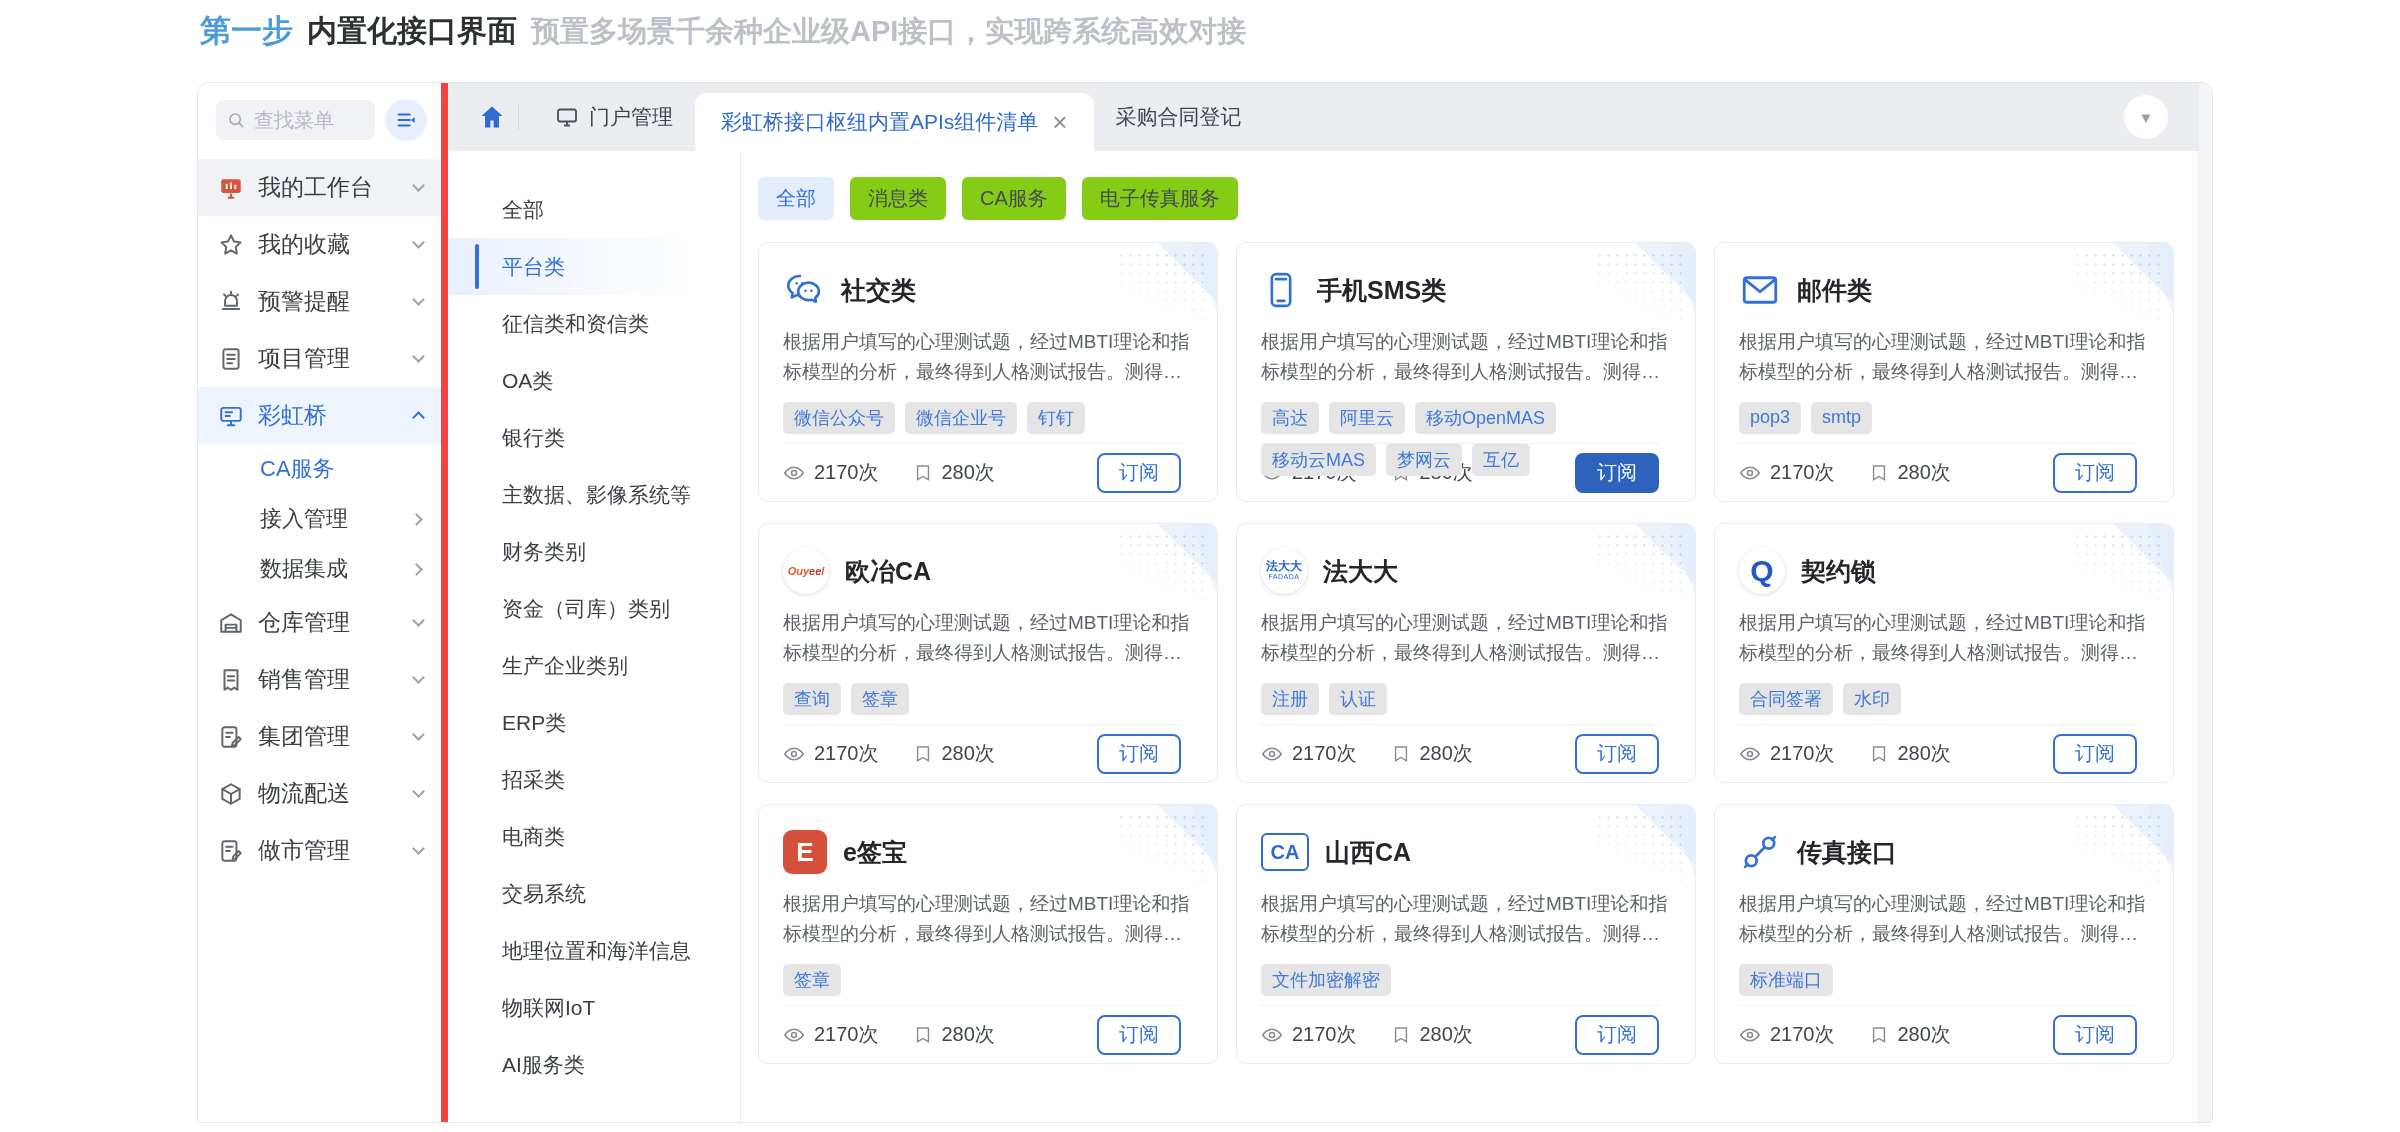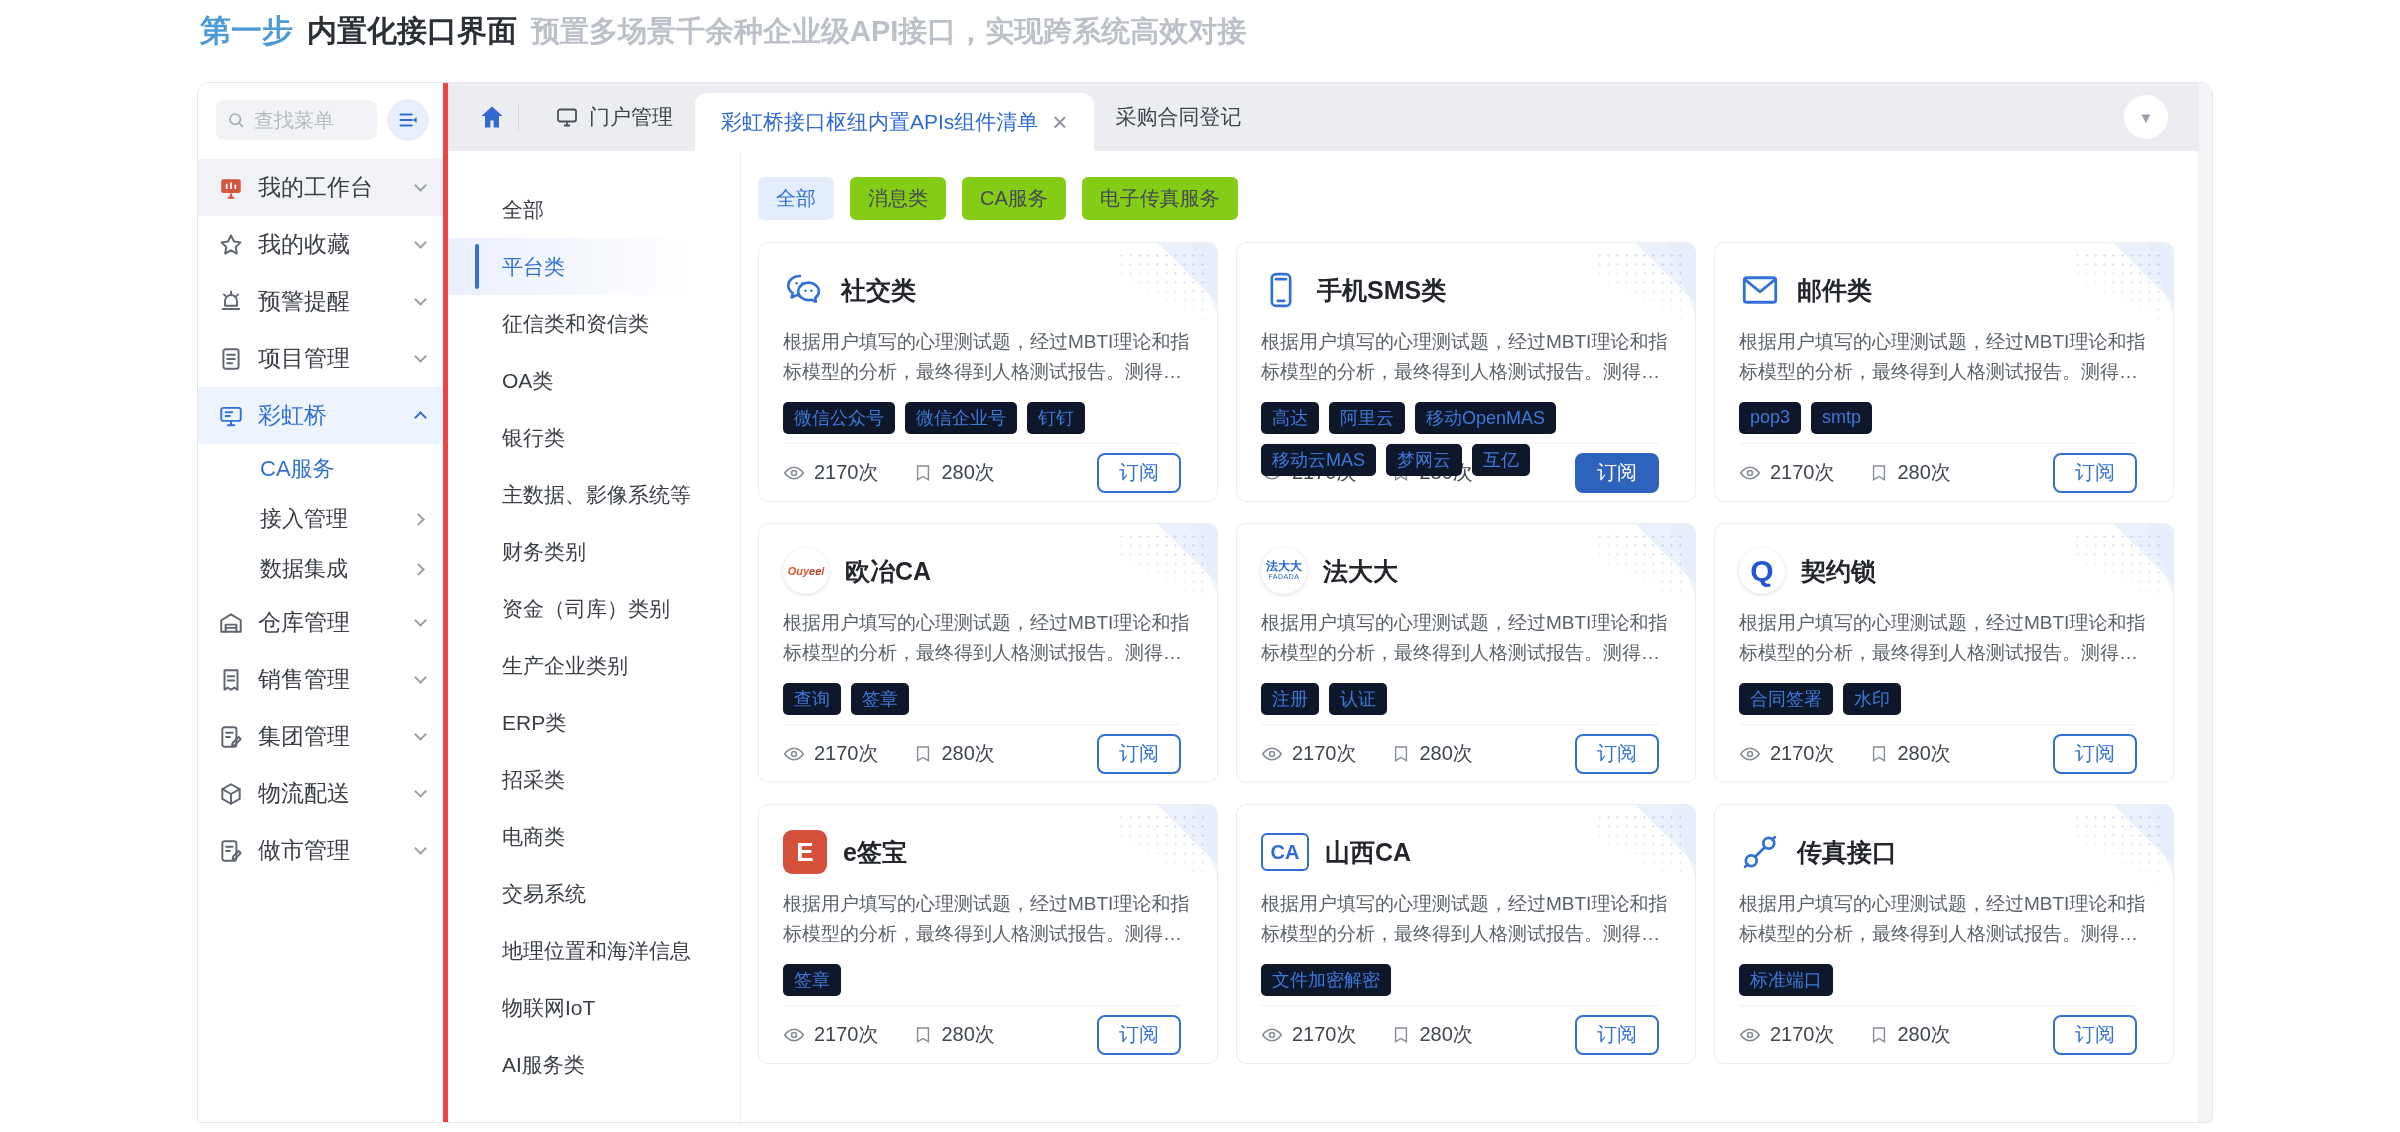--- a/index.html
+++ b/index.html
@@ -22,21 +22,21 @@
   
   .tabbar { position:absolute; left:250px; right:14px; top:0; height:68px; background:#ecedf1; display:flex; align-items:center; padding-left:24px; }
   .tab-home { display:flex; align-items:center; justify-content:center; width:40px; height:40px; cursor:pointer; }
   .tab-divider { width:1px; height:26px; background:#d4d7dc; margin:0 14px 0 6px; }
   .tab-plain { display:flex; align-items:center; gap:10px; padding:0 22px; height:61px; font-size:21px; color:#3f454e; cursor:pointer; }
   .tab-active { display:flex; align-items:center; gap:14px; margin-top:10px; height:58px; padding:0 26px; background:#ffffff; border-radius:12px 12px 0 0; font-size:21px; color:#2f6bd1; cursor:pointer; }
   .tab-close { font-size:26px; color:#8a9099; line-height:1; cursor:pointer; }
   .tab-caret-btn { position:absolute; right:30px; top:12px; width:44px; height:44px; border-radius:50%; background:#ffffff; display:flex; align-items:center; justify-content:center; color:#9aa0a8; font-size:15px; cursor:pointer; }
 
   
-  .sidebar { position:absolute; left:0; top:0; bottom:0; width:250px; background:#ffffff; border-right:5px solid #ef4444; }
+  .sidebar { position:absolute; left:0; top:0; bottom:0; width:250px; background:#ffffff; border-right:7px solid #ef4444; }
   .sidebar-top { display:flex; align-items:center; gap:10px; padding:16px 14px 12px 18px; }
   .search-box { flex:1; display:flex; align-items:center; gap:8px; height:40px; background:#f1f2f5; border-radius:8px; padding:0 10px; }
   .search-box input { border:none; outline:none; background:transparent; width:110px; font-size:20px; color:#3f454e; font-family:inherit; }
   .search-box input::placeholder { color:#b6bac2; }
   .collapse-btn { width:42px; height:42px; border-radius:50%; background:#e8effb; display:flex; align-items:center; justify-content:center; cursor:pointer; }
 
   .menu { margin-top:6px; }
   .menu-item { display:flex; align-items:center; gap:14px; height:57px; padding:0 18px 0 20px; font-size:23px; color:#3a3f47; cursor:pointer; }
   .menu-item .mi-label { flex:1; }
   .mi-gray { background:#f1f2f5; }
@@ -69,21 +69,21 @@
   .card::before { content:""; position:absolute; top:0; right:0; width:170px; height:130px; pointer-events:none;
     background:linear-gradient(225deg, rgba(222,233,249,.6) 0 20%, rgba(255,255,255,0) 20%),
                linear-gradient(250deg, rgba(230,239,252,.55) 0 12%, rgba(255,255,255,0) 12%); }
   .card::after { content:""; position:absolute; top:8px; right:8px; width:92px; height:72px; pointer-events:none;
     background-image:radial-gradient(rgba(150,180,230,.4) 1.3px, transparent 1.3px); background-size:9px 9px;
     -webkit-mask-image:linear-gradient(205deg,#000 25%,transparent 75%); }
   .card-head { display:flex; align-items:center; gap:16px; height:46px; position:relative; z-index:1; }
   .card-title { font-size:25px; font-weight:bold; color:#23262c; }
   .card-desc { margin-top:14px; font-size:19px; line-height:1.6; color:#5c626b; display:-webkit-box; -webkit-line-clamp:2; -webkit-box-orient:vertical; overflow:hidden; position:relative; z-index:1; }
   .tag-row { margin-top:14px; display:flex; flex-wrap:wrap; gap:10px; position:relative; z-index:1; }
-  .tag { background:#0f172a; color:#3f78d8; font-size:18px; height:32px; display:flex; align-items:center; padding:0 11px; border-radius:5px; }
+  .tag { background:#e5e5e5; color:#3f78d8; font-size:18px; height:32px; display:flex; align-items:center; padding:0 11px; border-radius:5px; }
   .card-foot { position:absolute; left:24px; right:36px; bottom:0; height:58px; border-top:1px solid #eef0f3; display:flex; align-items:center; gap:34px; }
   .stat { display:flex; align-items:center; gap:9px; font-size:20px; color:#3f454e; }
   .spacer { flex:1; }
   .btn-subscribe { height:40px; padding:0 20px; border:2px solid #3370d4; border-radius:8px; background:#ffffff; color:#3370d4; font-size:20px; display:flex; align-items:center; cursor:pointer; }
   .btn-subscribe.filled { background:#2d63bd; border-color:#2d63bd; color:#ffffff; }
 
   
   .logo-circle { width:46px; height:46px; border-radius:50%; background:#fff; box-shadow:0 1px 4px rgba(0,0,0,.14); display:flex; flex-direction:column; align-items:center; justify-content:center; flex:none; }
   .logo-ouyeel { font-size:11px; font-weight:bold; font-style:italic; color:#e4572e; }
   .logo-fadada-cn { font-size:12px; font-weight:bold; color:#1f66d0; line-height:1; }

